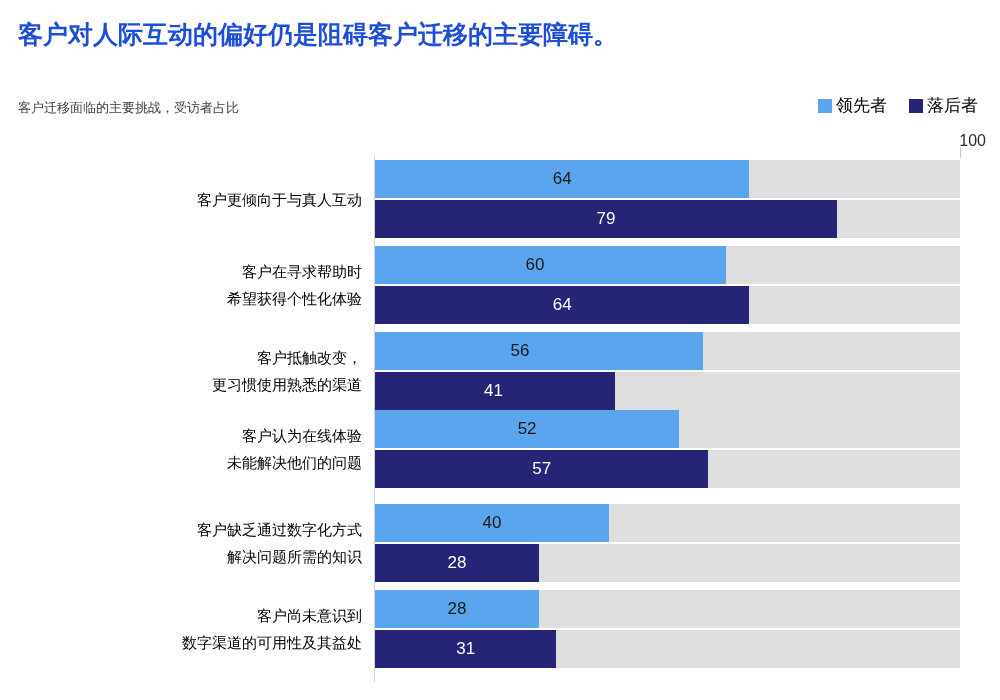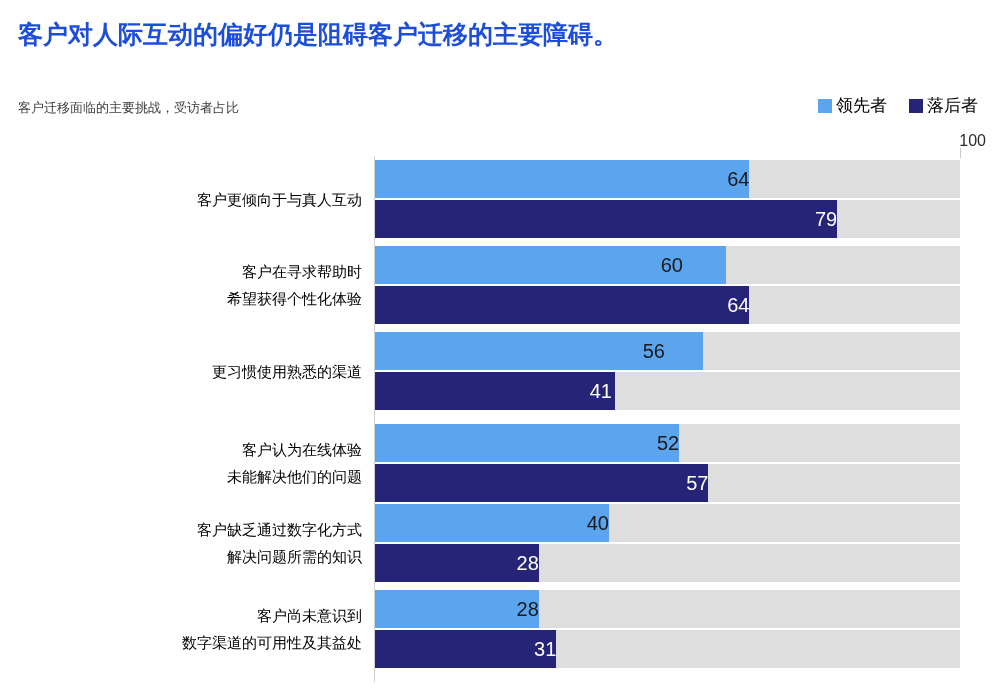--- a/index.html
+++ b/index.html
@@ -149,22 +149,22 @@
     height: 38px;
   }
   .fill.leader  { background: #5ba4ee; }
   .fill.laggard { background: #252476; }
 
   .bar-value {
     position: absolute;
     top: 0;
     height: 38px;
     line-height: 38px;
-    text-align: right;
-    font-size: 20px;
+    text-align: center;
+    font-size: 17px;
     pointer-events: none;
   }
   .bar-value.leader  { color: #1a1a1a; }
   .bar-value.laggard { color: #ffffff; }
 </style>
 </head>
 <body>
 
 <div id="page-title">客户对人际互动的偏好仍是阻碍客户迁移的主要障碍。</div>
 <div id="subtitle">客户迁移面临的主要挑战，受访者占比</div>
@@ -212,34 +212,35 @@
             <div class="bar-value leader" style="left: 12px; width: 296px;">60</div>
           </div>
           <div class="track laggard">
             <div class="fill laggard" style="width: 374.4px;"></div>
             <div class="bar-value laggard" style="left: 0px; width: 374.4px;">64</div>
           </div>
         </div>
       </div>
       <div class="group" style="top: 174px;">
         <div class="cat-label">
+          <div>客户抵触改变，</div>
           <div>更习惯使用熟悉的渠道</div>
         </div>
         <div class="bars">
           <div class="track leader">
             <div class="fill leader" style="width: 327.6px;"></div>
             <div class="bar-value leader" style="left: 0px; width: 290px;">56</div>
           </div>
           <div class="track laggard">
             <div class="fill laggard" style="width: 239.85px;"></div>
             <div class="bar-value laggard" style="left: 0px; width: 237px;">41</div>
           </div>
         </div>
       </div>
-      <div class="group" style="top: 266px;">
+      <div class="group" style="top: 252px;">
         <div class="cat-label">
           <div>客户认为在线体验</div>
           <div>未能解决他们的问题</div>
         </div>
         <div class="bars">
           <div class="track leader">
             <div class="fill leader" style="width: 304.2px;"></div>
             <div class="bar-value leader" style="left: 0px; width: 304.2px;">52</div>
           </div>
           <div class="track laggard">

